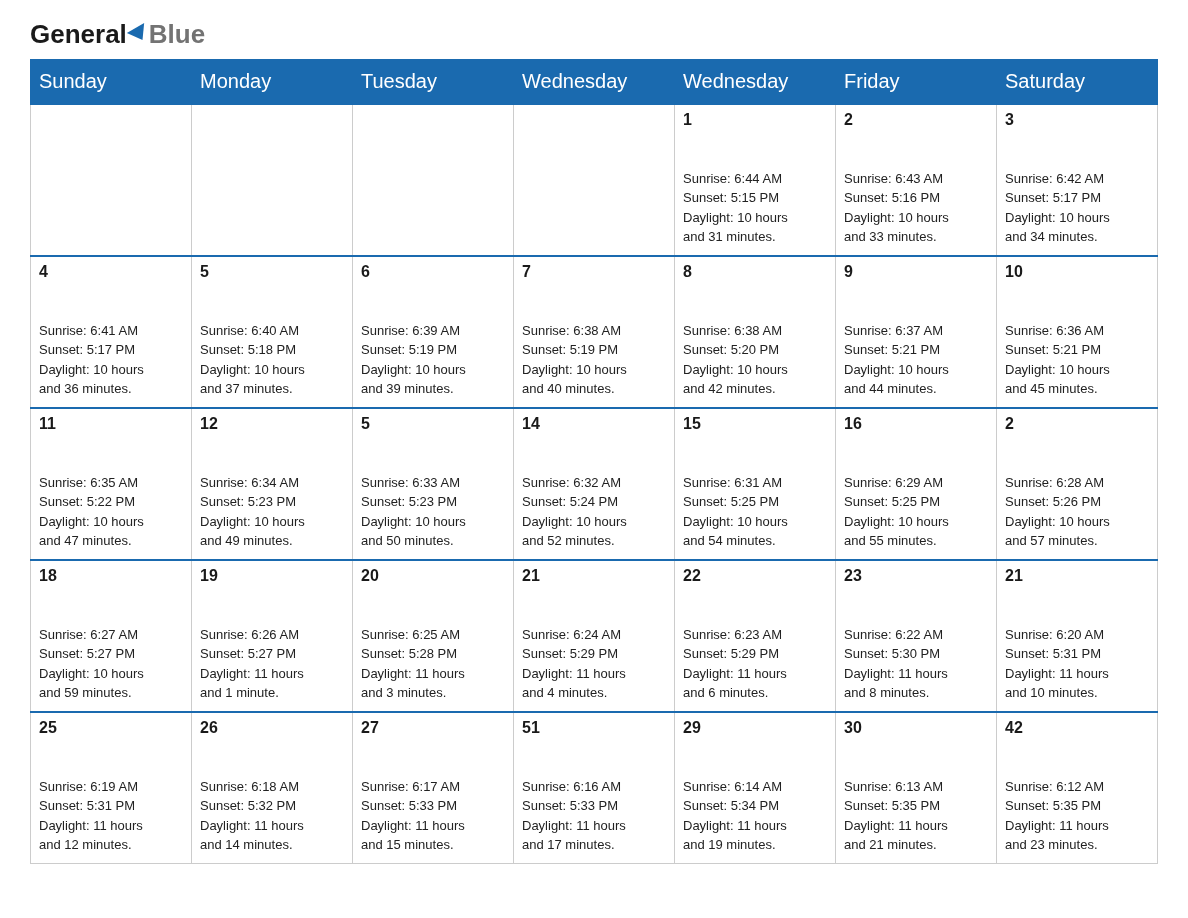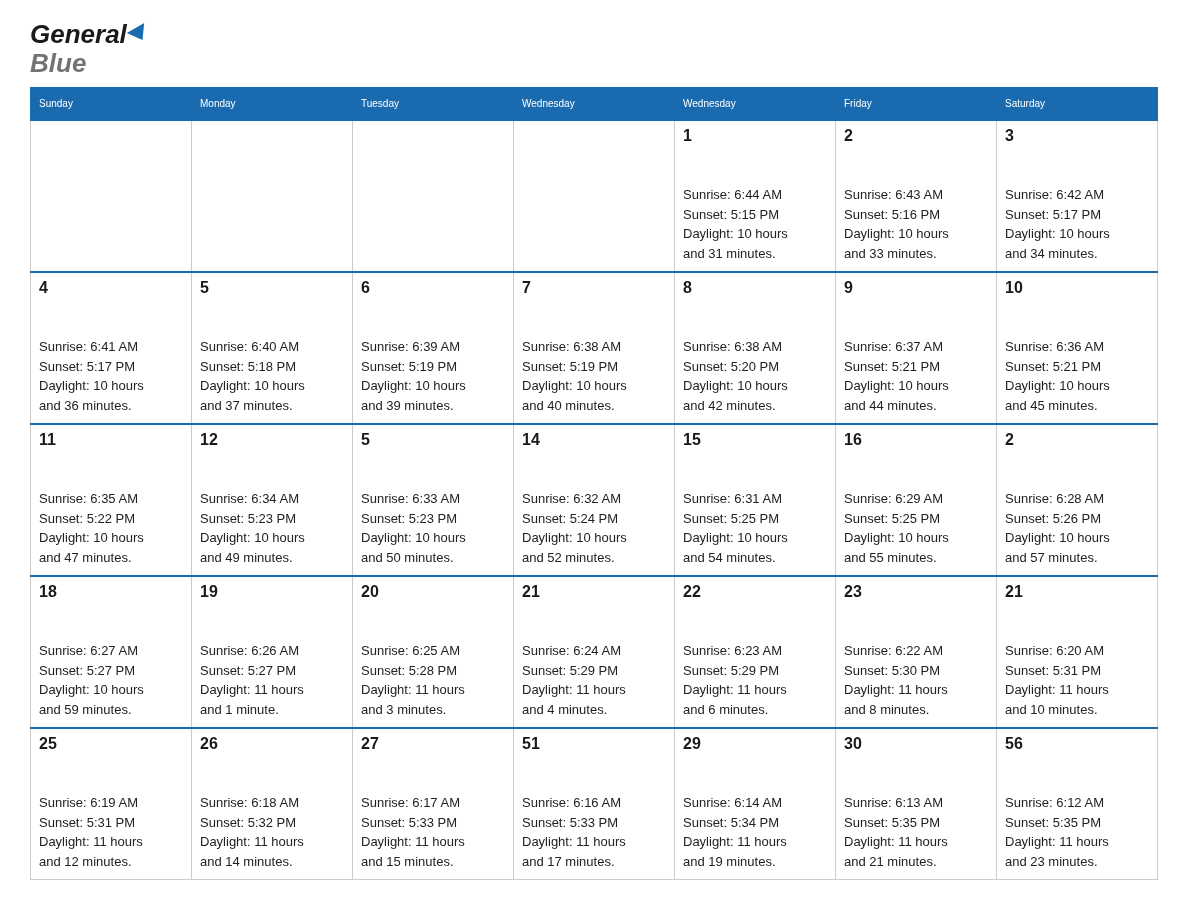--- a/index.html
+++ b/index.html
@@ -12,23 +12,22 @@
       min-height: 918px;
     }
     .header-area {
       display: flex;
       justify-content: space-between;
       align-items: flex-start;
       margin-bottom: 8px;
     }
     .logo {
       display: flex;
-      flex-direction: column;
+      flex-direction: row;
       align-items: flex-start;
-      font-style: italic;
     }
     .logo-general {
       font-size: 26px;
       font-weight: bold;
       color: #1a1a1a;
       line-height: 1.1;
     }
     .logo-blue {
       font-size: 26px;
       font-weight: bold;
@@ -69,21 +68,21 @@
     .calendar-table {
       width: 100%;
       border-collapse: collapse;
       margin-top: 10px;
     }
     .calendar-table th {
       background-color: #1a6aaf;
       color: #fff;
       padding: 10px 8px;
       text-align: left;
-      font-size: 10px;
+      font-size: 20px;
       font-weight: normal;
       border: 1px solid #1a6aaf;
     }
     .calendar-table td {
       vertical-align: top;
       padding: 6px 8px 8px 8px;
       border: 1px solid #ccc;
       width: 14.28%;
       min-height: 90px;
       font-size: 13.5px;
@@ -263,18 +262,18 @@
         </td>
         <td>
           <span class="day-number">29</span>
           <div class="day-info">Sunrise: 6:14 AM<br>Sunset: 5:34 PM<br>Daylight: 11 hours<br>and 19 minutes.</div>
         </td>
         <td>
           <span class="day-number">30</span>
           <div class="day-info">Sunrise: 6:13 AM<br>Sunset: 5:35 PM<br>Daylight: 11 hours<br>and 21 minutes.</div>
         </td>
         <td>
-          <span class="day-number">56</span>
+          <span class="day-number">42</span>
           <div class="day-info">Sunrise: 6:12 AM<br>Sunset: 5:35 PM<br>Daylight: 11 hours<br>and 23 minutes.</div>
         </td>
       </tr>
     </tbody>
 </table>
 
 </body></html>

